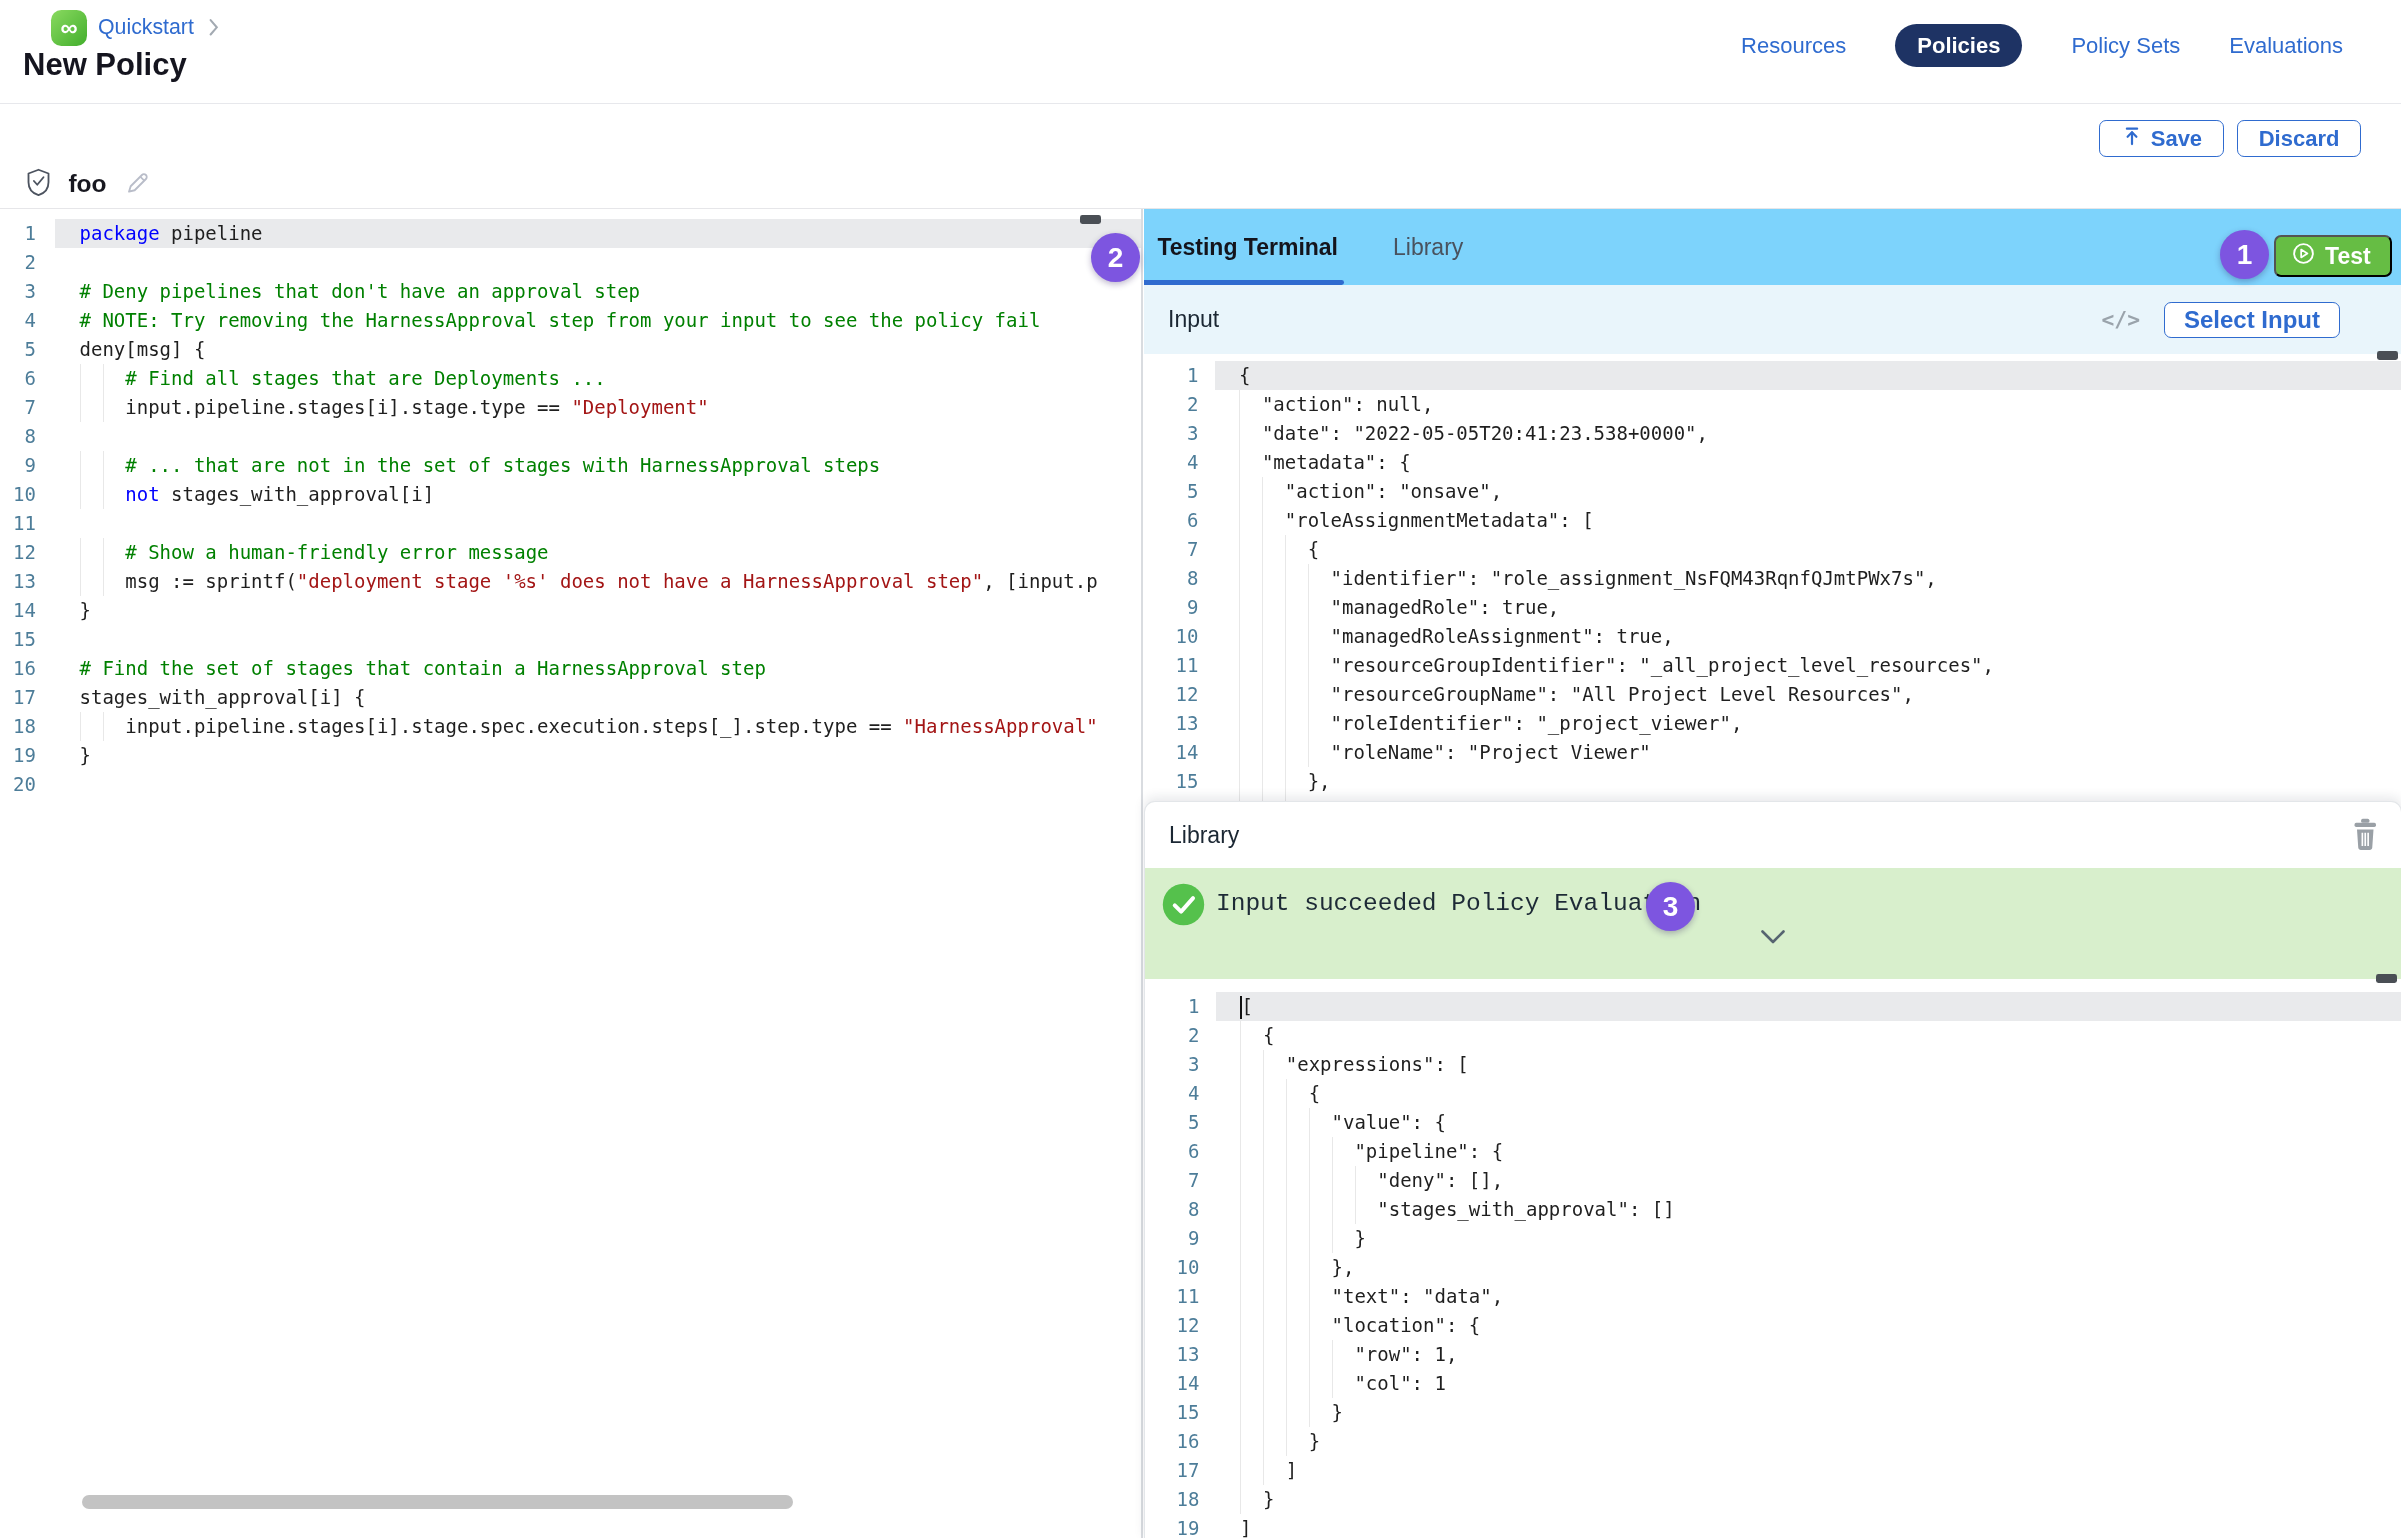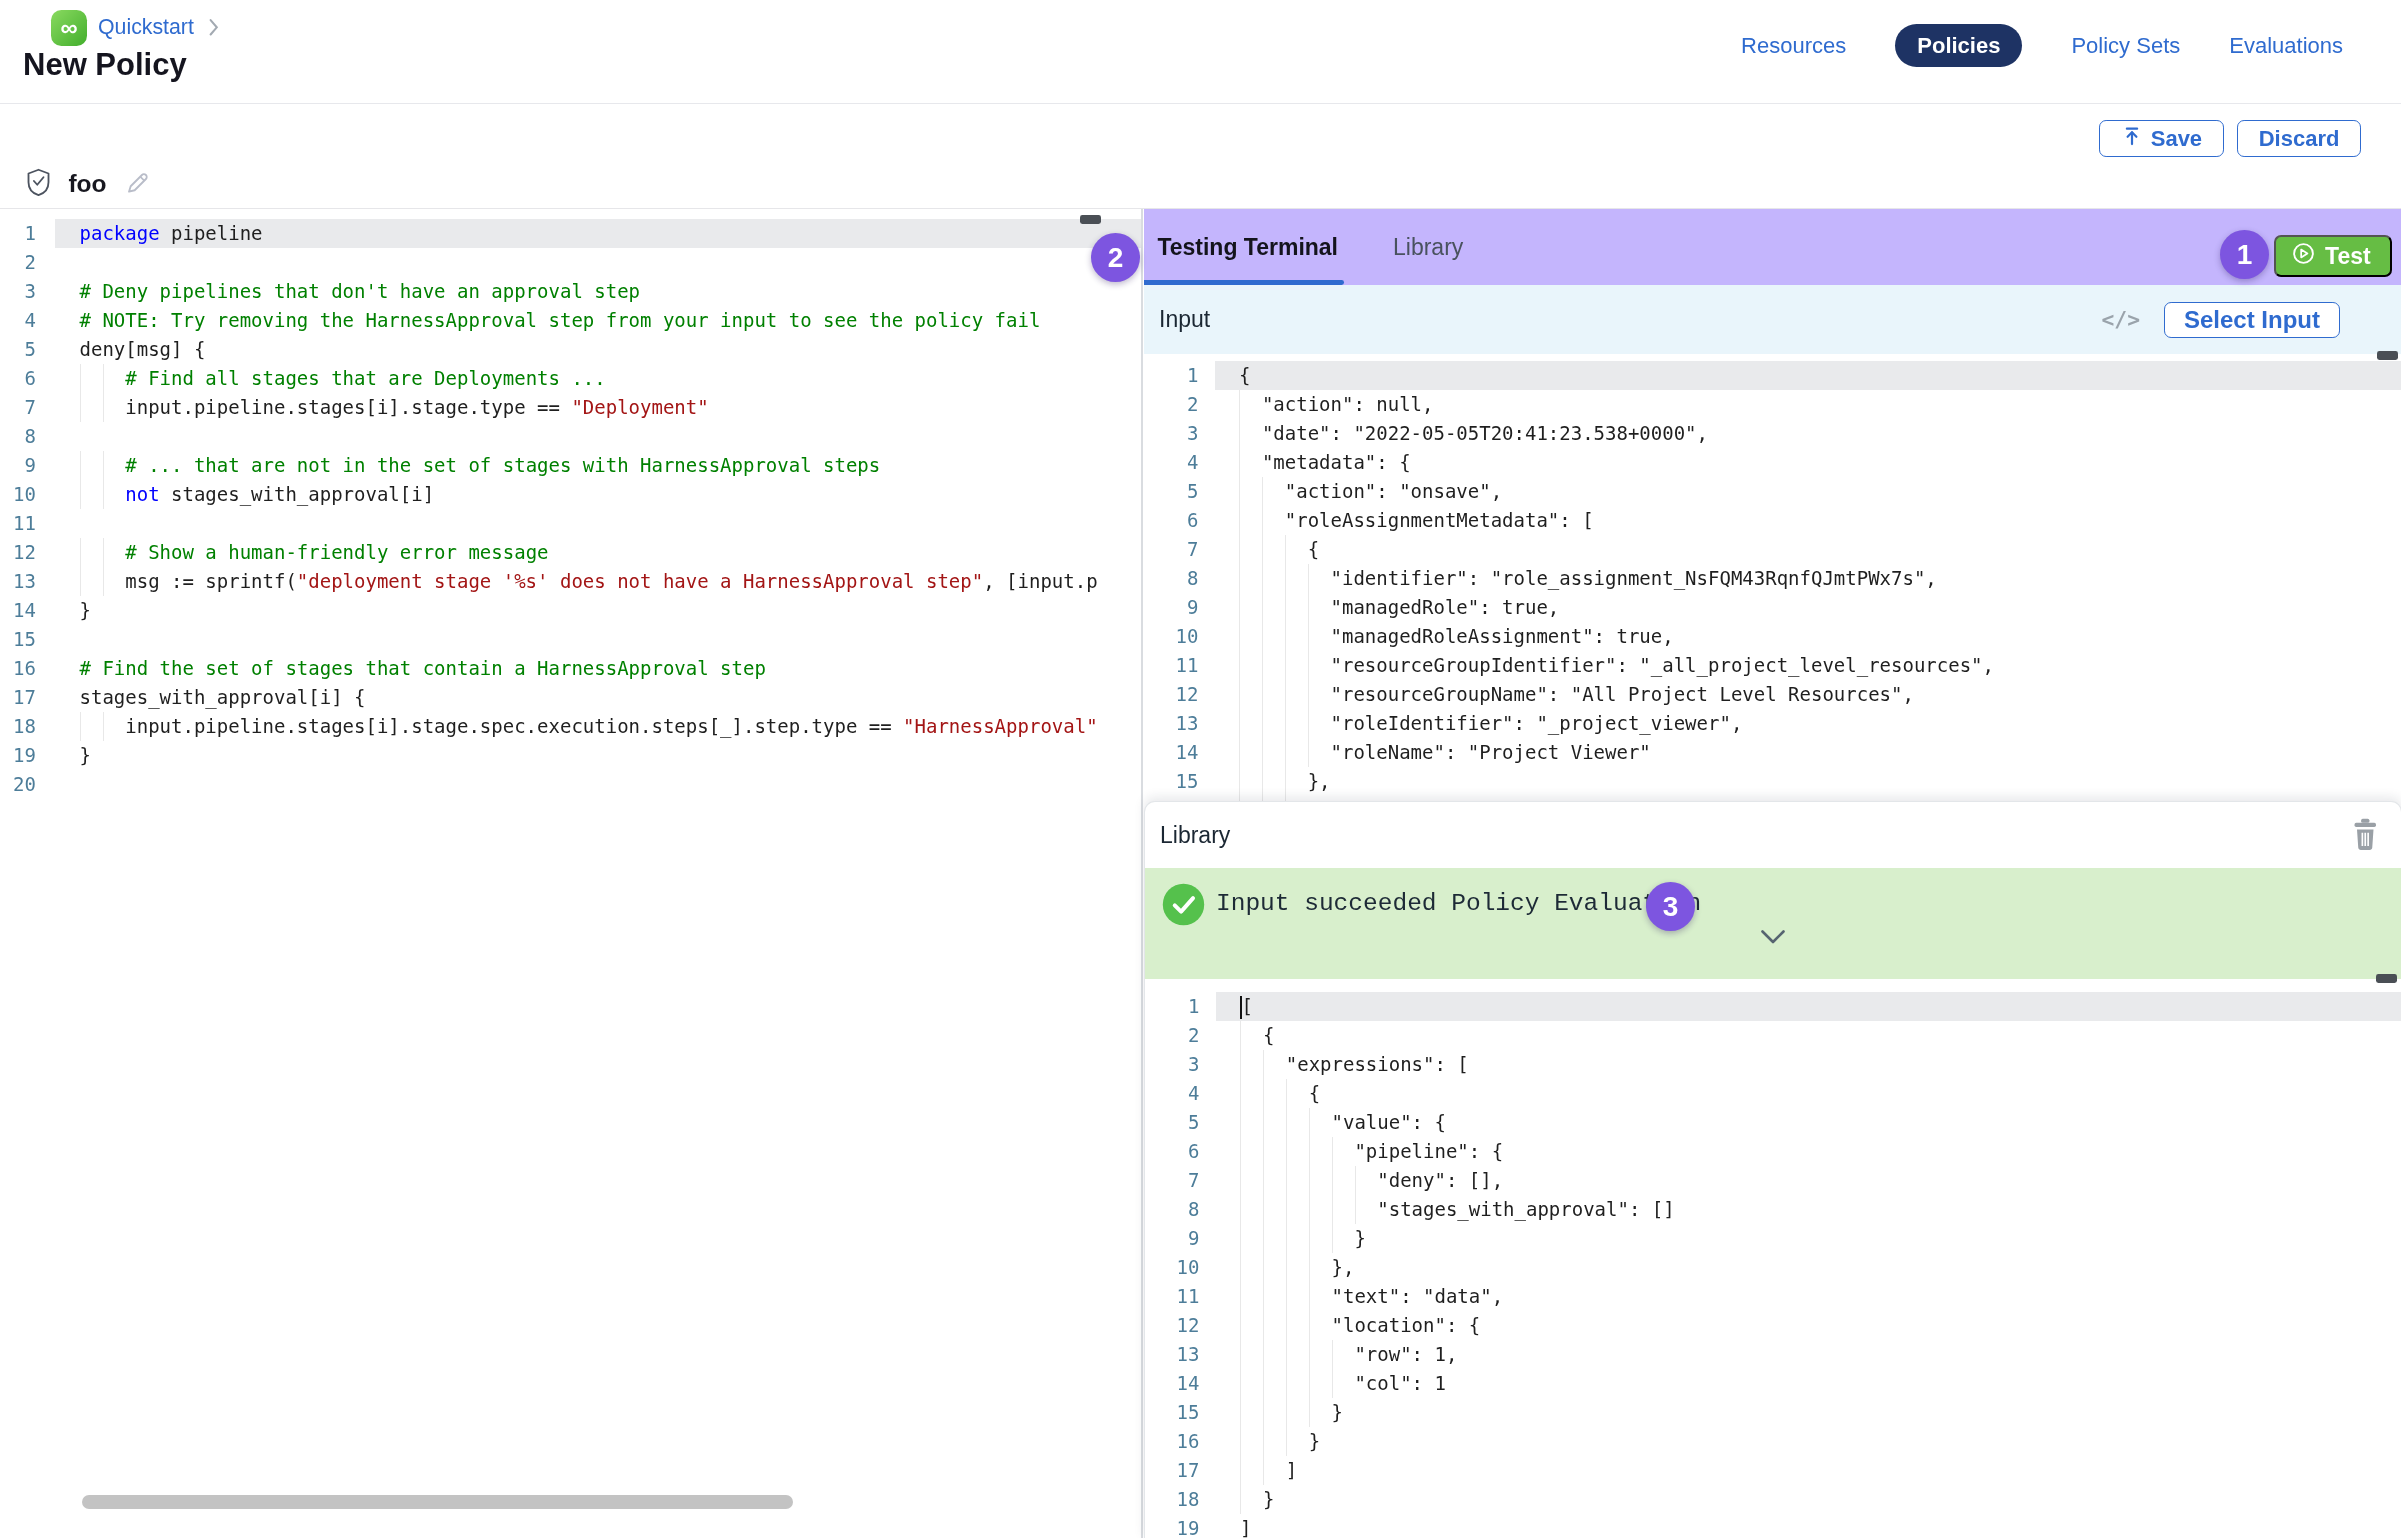--- a/index.html
+++ b/index.html
@@ -52,33 +52,33 @@
 
   .ed-right .lnum { width:71px; padding-right:16.6px; }
   .ed-right .ccontent { padding-left:24px; }
 
   .mini-dash { position:absolute; width:21.3px; height:8.7px; border-radius:2.4px; background:var(--dash,#4a4f55); z-index:15; }
   .hscroll-thumb { position:absolute; left:82px; top:1286px; width:711px; height:14.2px;
     border-radius:7.1px; background:var(--scroll,#c3c3c3); z-index:5; }
 
   
   .right-panel { position:absolute; left:1144px; top:0; width:1258px; height:1330px; background:#fff; }
-  .rp-tabs { position:absolute; left:0; top:0; width:100%; height:76px; background:#c4b5fd;
+  .rp-tabs { position:absolute; left:0; top:0; width:100%; height:76px; background:#7dd3fc;
     display:flex; align-items:center; gap:55px; padding-left:13.4px; }
   .rp-tab { font-size:23px; color:#49525e; }
   .rp-tab.active { color:#14141c; font-weight:700; }
   .tab-underline { position:absolute; left:0; bottom:0; width:200px; height:4.7px;
     background:var(--accent,#2f6bcf); border-radius:0 2.4px 2.4px 0; }
   .test-btn { position:absolute; right:10.3px; top:26px; height:42px; padding:0 19px 0 14.2px;
     background:var(--test-green,#66bd44); border-radius:7.1px; display:flex; align-items:center; gap:9.5px;
     color:#fff; font-size:23px; font-weight:700; }
 
   .input-header { position:absolute; left:0; top:76px; width:100%; height:69px;
     background:var(--input-header-bg,#e9f5fb); display:flex; align-items:center; }
-  .section-title { font-size:23px; color:#1b2733; padding-left:15px; }
+  .section-title { font-size:23px; color:#1b2733; padding-left:24px; }
   .ih-right { margin-left:auto; display:flex; align-items:center; gap:24px; padding-right:62px; }
   .code-toggle { font-family:"DejaVu Sans Mono",monospace; font-size:21.3px; font-weight:600; color:#9aa3ab; }
   .select-input-btn { height:36px; padding:0 19px; border:1.6px solid var(--accent,#2f6bcf); border-radius:7.1px;
     background:#fff; color:var(--accent,#2f6bcf); font-size:24px; font-weight:600;
     display:flex; align-items:center; }
 
   #ed-input { position:absolute; left:0; top:145px; width:100%; height:460px; padding-top:7.1px; }
 
   .output-card { position:absolute; left:0; top:592px; width:100%; height:738px; background:#fff;
     border:0.8px solid #e3e6e9; border-bottom:none; border-radius:11px 11px 0 0;

